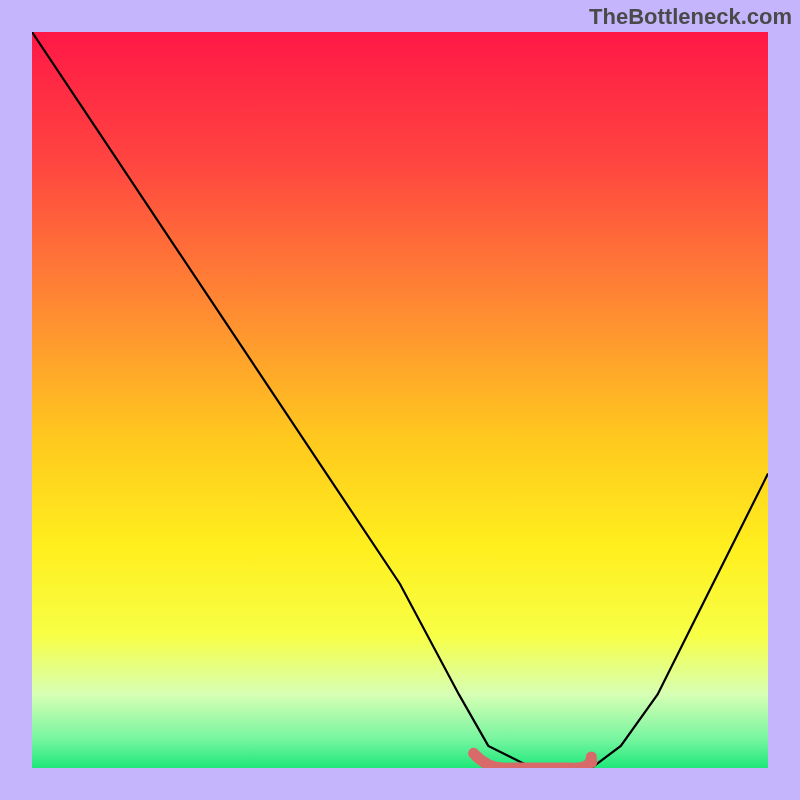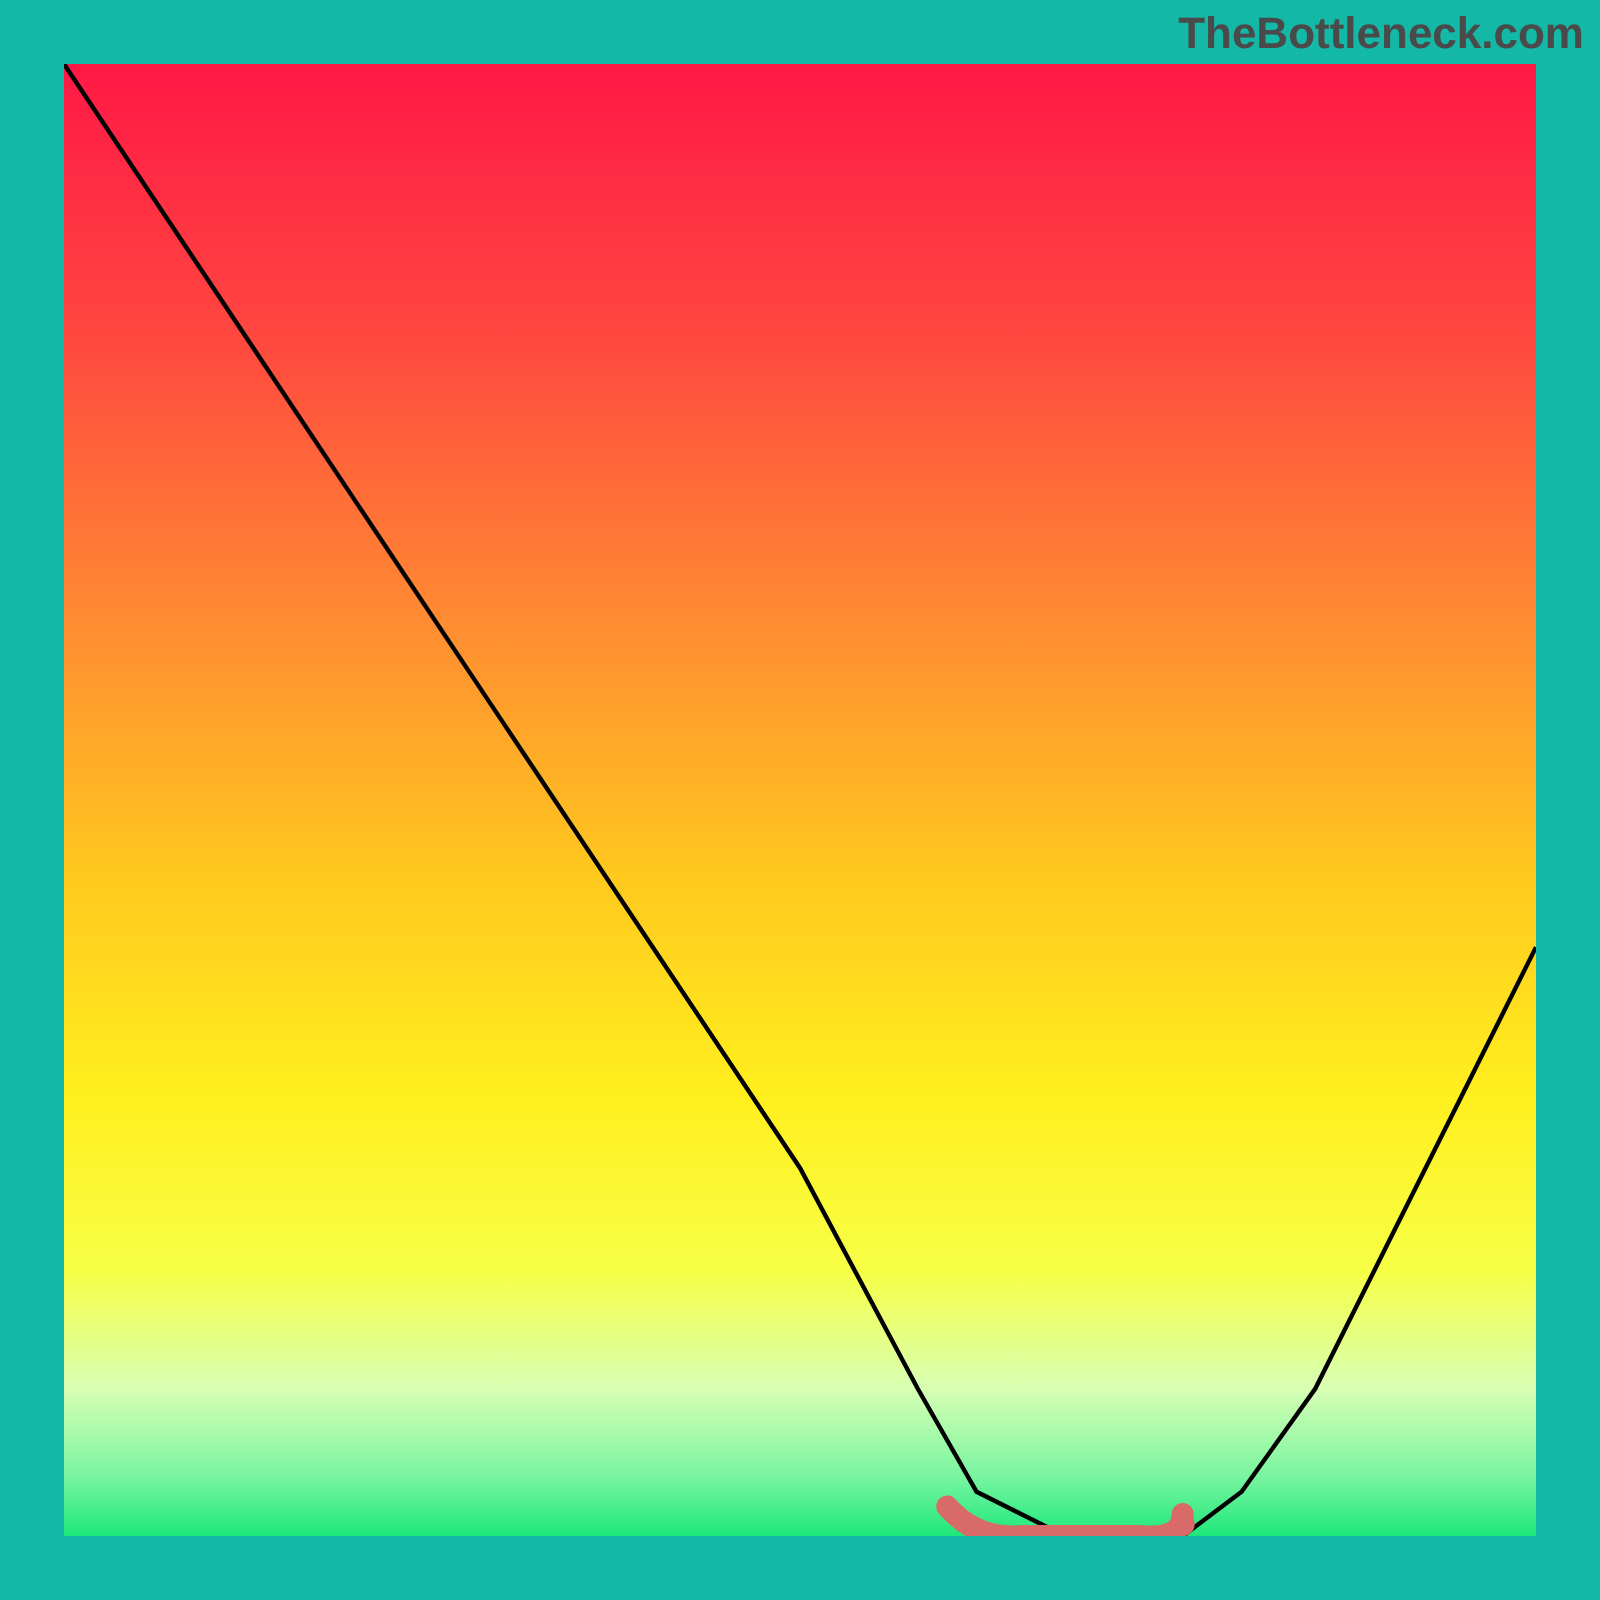--- a/index.html
+++ b/index.html
@@ -6,21 +6,21 @@
     margin: 0;
     padding: 0;
     width: 800px;
     height: 800px;
     position: relative;
     font-family: Arial, Helvetica, sans-serif;
   }
   .outer {
     width: 800px;
     height: 800px;
-    background: #14b8a6;
+    background: #c4b5fd;
     position: relative;
   }
   .watermark {
     position: absolute;
     top: 4px;
     right: 8px;
     color: #4a4a4a;
     font-size: 22px;
     font-weight: bold;
     z-index: 10;

